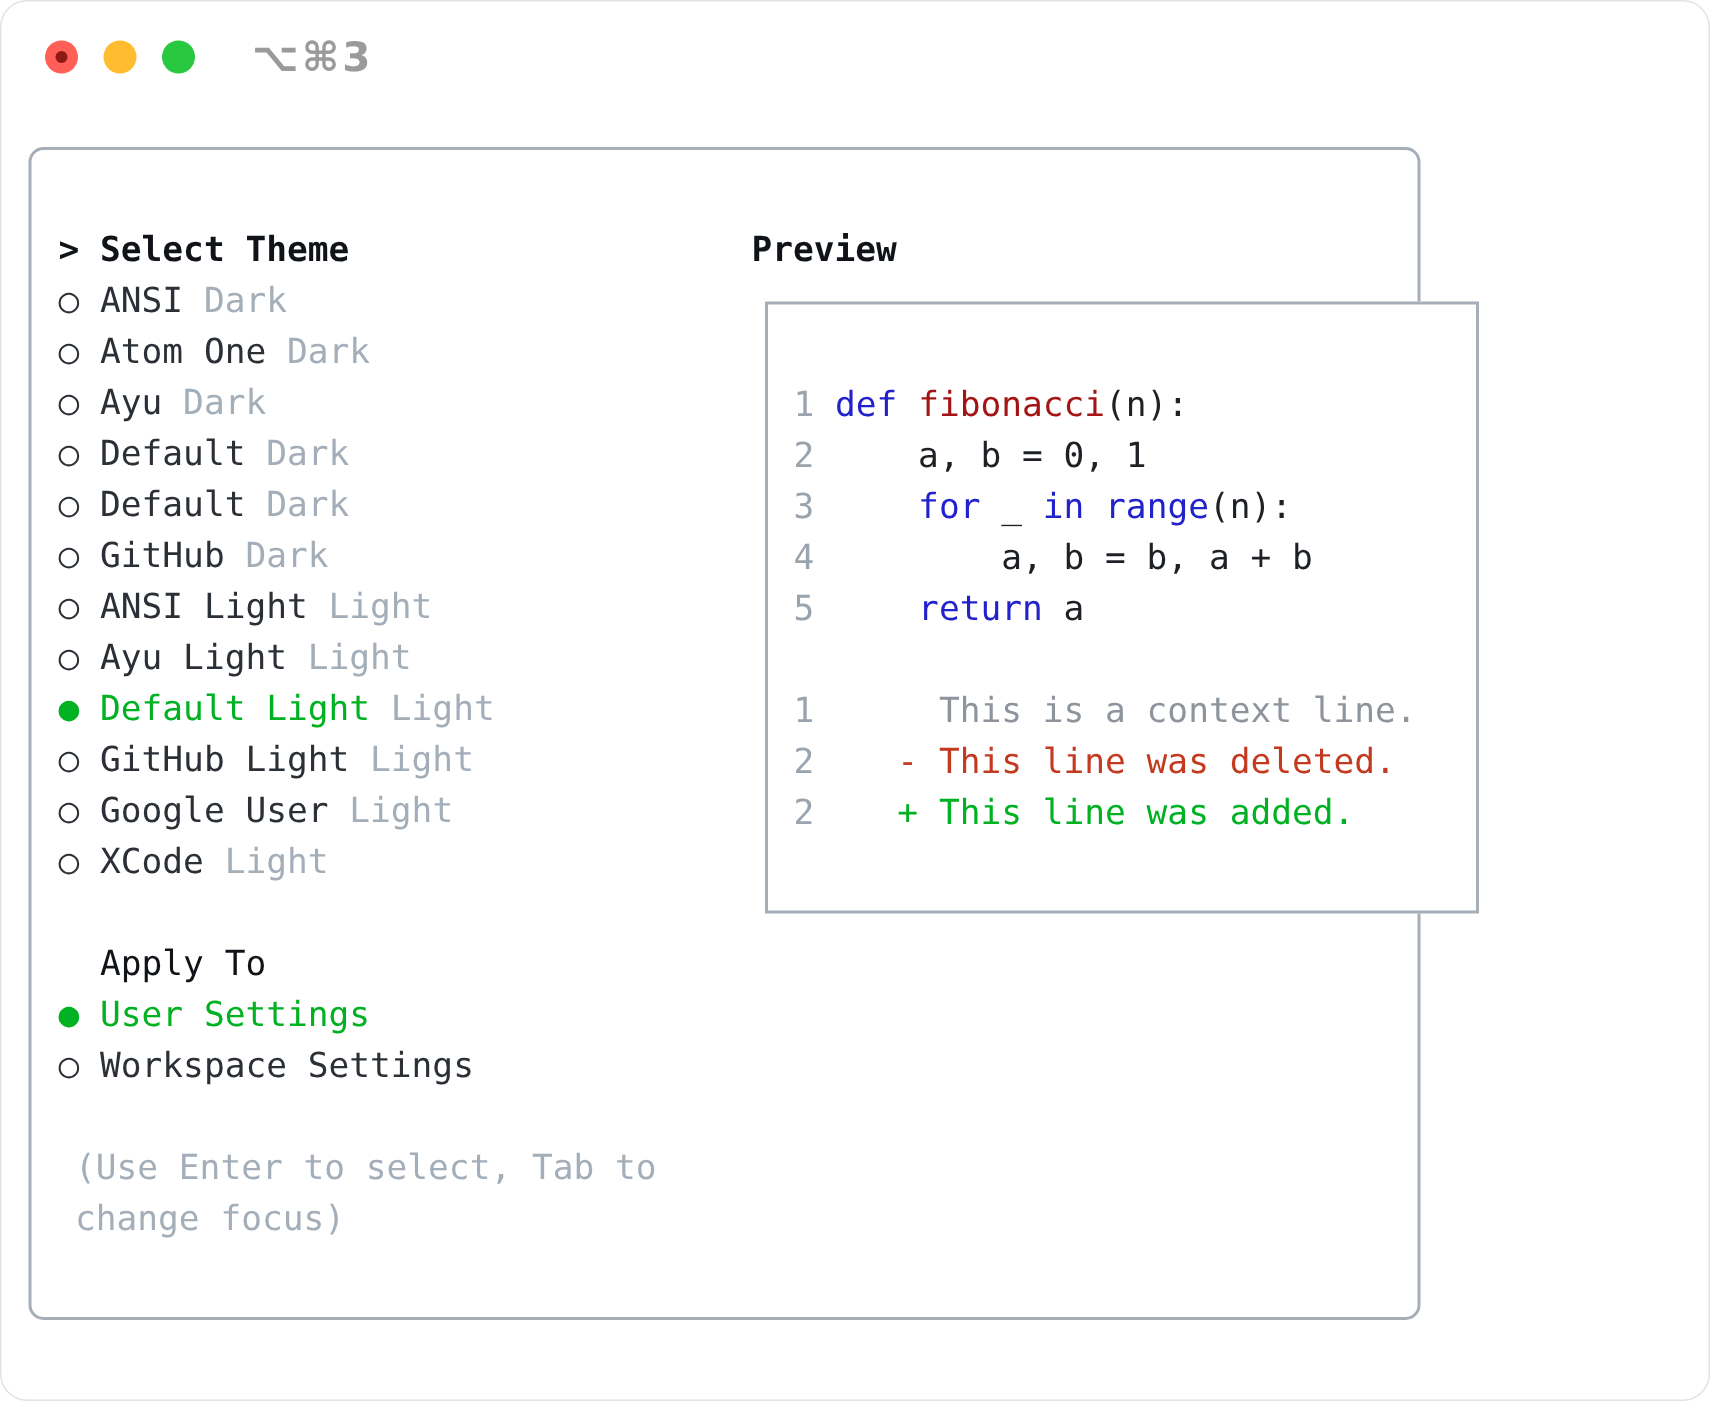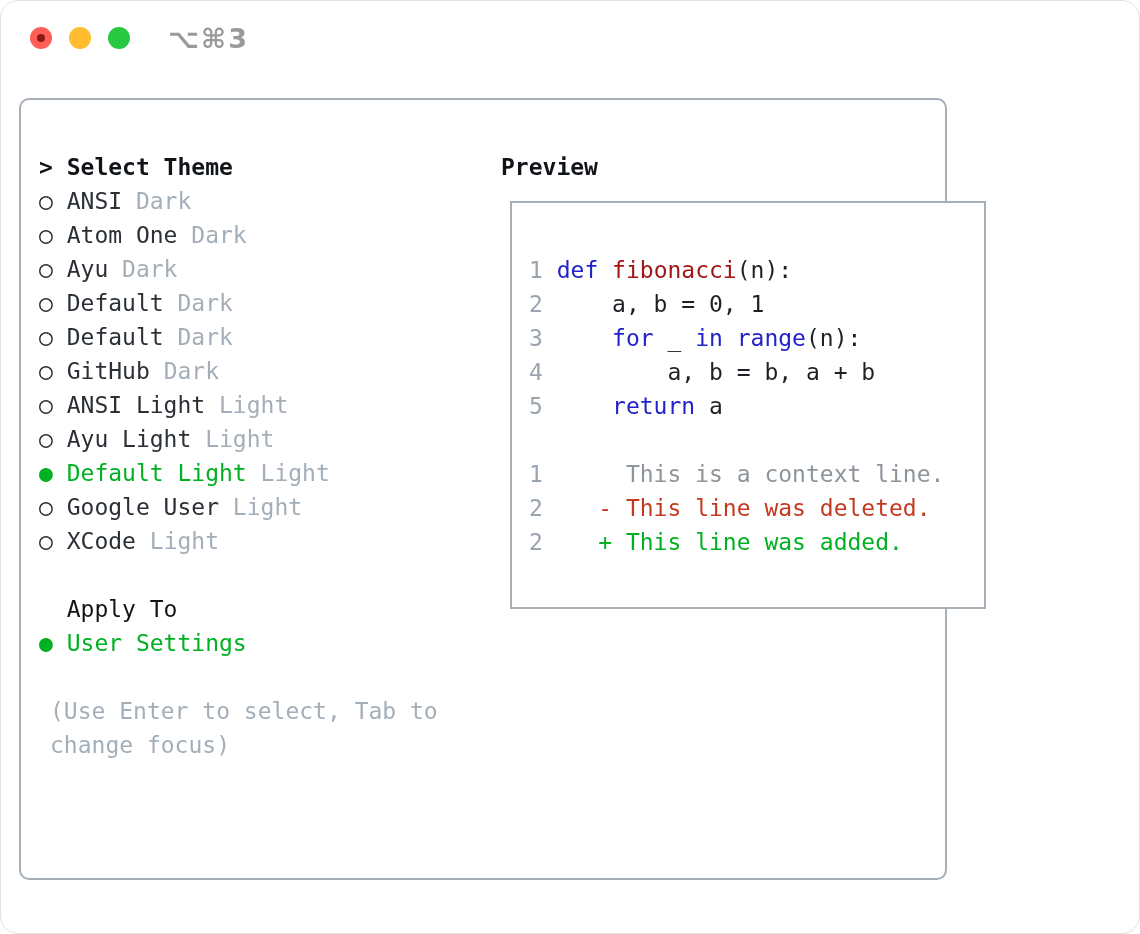--- a/index.html
+++ b/index.html
@@ -62,27 +62,29 @@
       <div id="theme-rows">
           <div class="row"><span class="marker">○</span><span class="label">ANSI</span><span class="suffix"> Dark</span></div>
           <div class="row"><span class="marker">○</span><span class="label">Atom One</span><span class="suffix"> Dark</span></div>
           <div class="row"><span class="marker">○</span><span class="label">Ayu</span><span class="suffix"> Dark</span></div>
           <div class="row"><span class="marker">○</span><span class="label">Default</span><span class="suffix"> Dark</span></div>
           <div class="row"><span class="marker">○</span><span class="label">Default</span><span class="suffix"> Dark</span></div>
           <div class="row"><span class="marker">○</span><span class="label">GitHub</span><span class="suffix"> Dark</span></div>
           <div class="row"><span class="marker">○</span><span class="label">ANSI Light</span><span class="suffix"> Light</span></div>
           <div class="row"><span class="marker">○</span><span class="label">Ayu Light</span><span class="suffix"> Light</span></div>
           <div class="row"><span class="marker sel">●</span><span class="label sel">Default Light</span><span class="suffix"> Light</span></div>
+          <div class="row"><span class="marker">○</span><span class="label">GitHub Light</span><span class="suffix"> Light</span></div>
           <div class="row"><span class="marker">○</span><span class="label">Google User</span><span class="suffix"> Light</span></div>
           <div class="row"><span class="marker">○</span><span class="label">XCode</span><span class="suffix"> Light</span></div>
         </div>
       <div class="row blank"></div>
       <div class="row plain-hdr"><span class="marker"> </span><span class="label">Apply To</span></div>
       <div id="apply-rows">
           <div class="row"><span class="marker sel">●</span><span class="label sel">User Settings</span></div>
+          <div class="row"><span class="marker">○</span><span class="label">Workspace Settings</span></div>
         </div>
       <div class="row blank"></div>
       <div class="hint">(Use Enter to select, Tab to change focus)</div>
     </div>
 
     <div class="preview-title">Preview</div>
     <div class="preview-box">
       <div class="pbody" id="preview-lines">
           <div class="pline"><span class="lnum">1</span><span style="color: rgb(34, 34, 204);">def</span><span style="color: rgb(29, 33, 38);"> </span><span style="color: rgb(163, 21, 21);">fibonacci</span><span style="color: rgb(29, 33, 38);">(n):</span></div>
           <div class="pline"><span class="lnum">2</span><span style="color: rgb(29, 33, 38);">    a, b = 0, 1</span></div>

